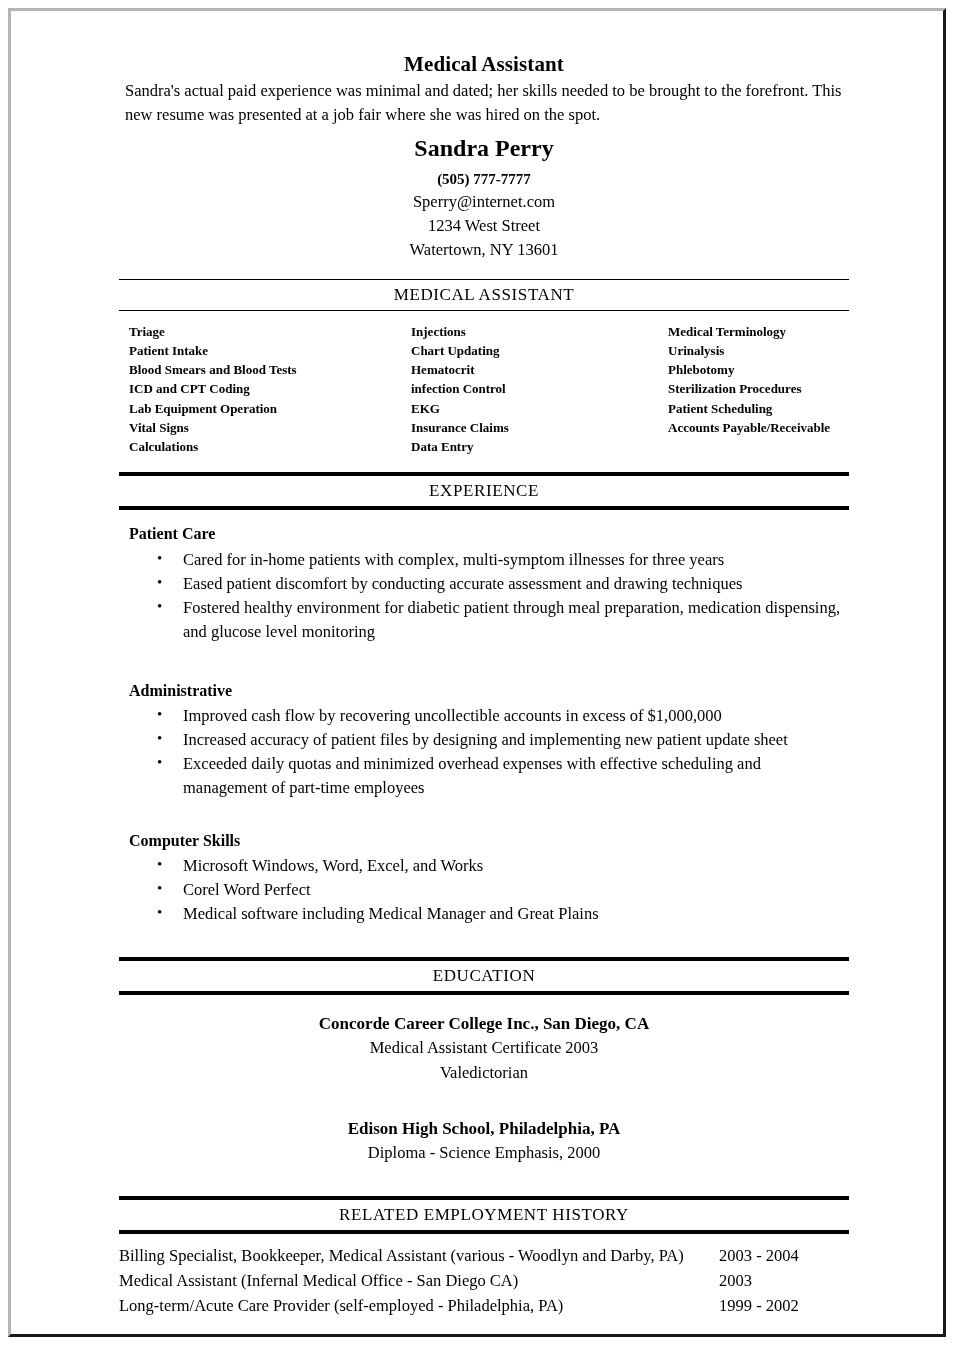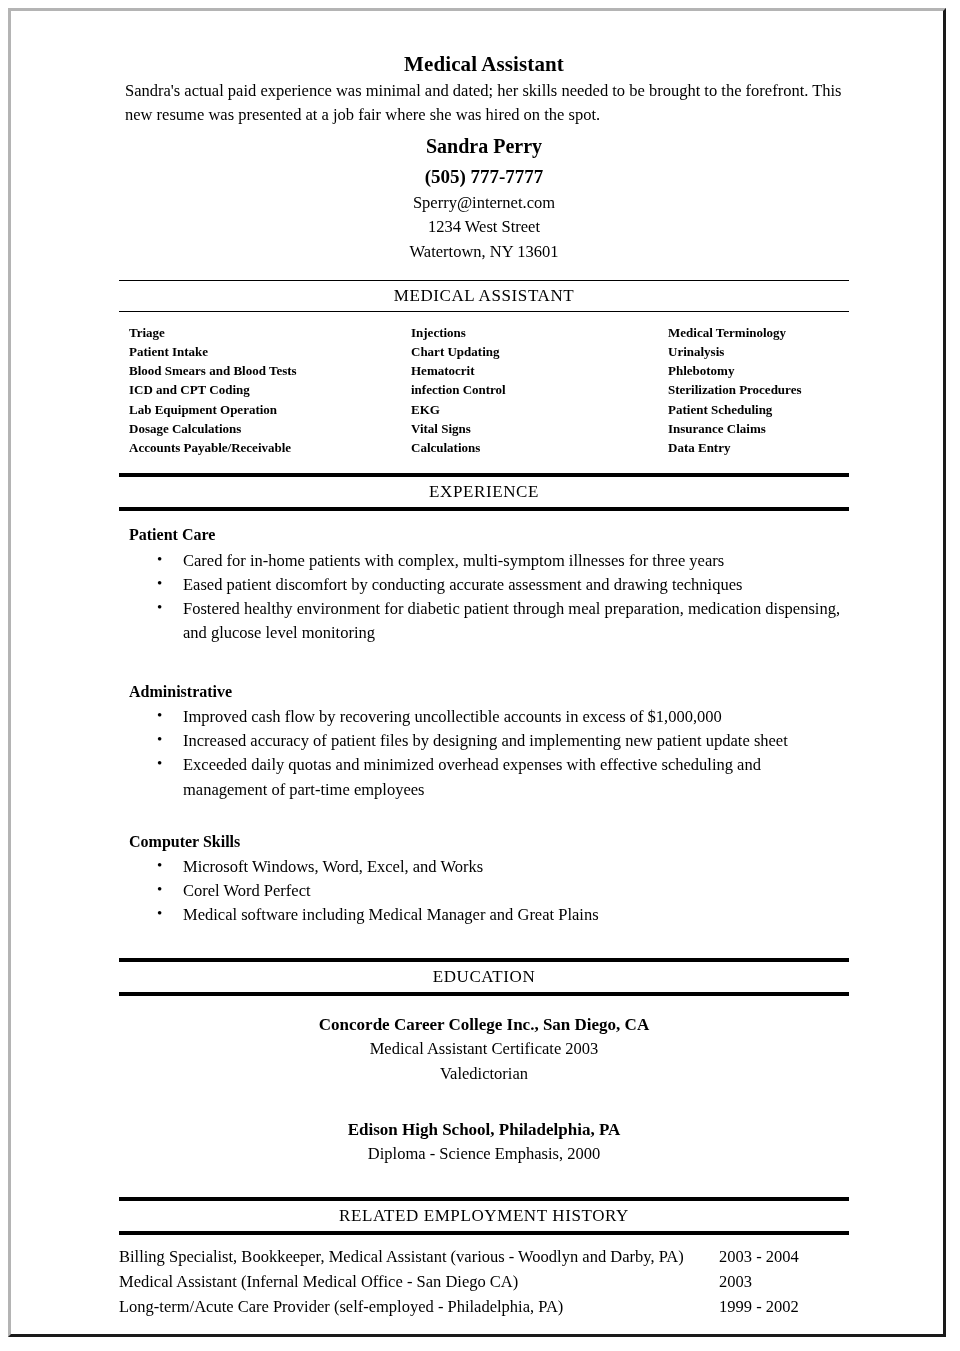--- a/index.html
+++ b/index.html
@@ -61,33 +61,33 @@
   .doc-blurb {
     text-align: left;
     font-size: 16.5px;
     line-height: 1.42;
     margin: 0 0 6px 0;
     padding: 0 6px;
   }
   .cand-name {
     text-align: center;
     font-weight: bold;
-    font-size: 20px;
+    font-size: 24px;
     line-height: 1.2;
     margin: 8px 0 5px 0;
   }
   .cand-line {
     text-align: center;
     font-size: 16.5px;
     line-height: 1.47;
     margin: 0;
   }
   .cand-line.phone {
     font-weight: bold;
-    font-size: 19px;
+    font-size: 15px;
   }
 
   
   .section-head {
     position: relative;
     text-align: center;
     font-size: 17px;
     letter-spacing: 0.6px;
     padding: 5px 0 5px 0;
     margin: 0;
@@ -230,21 +230,20 @@
         <div class="skill-cell">Phlebotomy</div>
 
         <div class="skill-cell">ICD and CPT Coding</div>
         <div class="skill-cell">infection Control</div>
         <div class="skill-cell">Sterilization Procedures</div>
 
         <div class="skill-cell">Lab Equipment Operation</div>
         <div class="skill-cell">EKG</div>
         <div class="skill-cell">Patient Scheduling</div>
 
-        <div class="skill-cell">Dosage Calculations</div>
         <div class="skill-cell">Vital Signs</div>
         <div class="skill-cell">Insurance Claims</div>
 
         <div class="skill-cell">Accounts Payable/Receivable</div>
         <div class="skill-cell">Calculations</div>
         <div class="skill-cell">Data Entry</div>
       </div>
 
       <div class="spacer-sm"></div>
 

